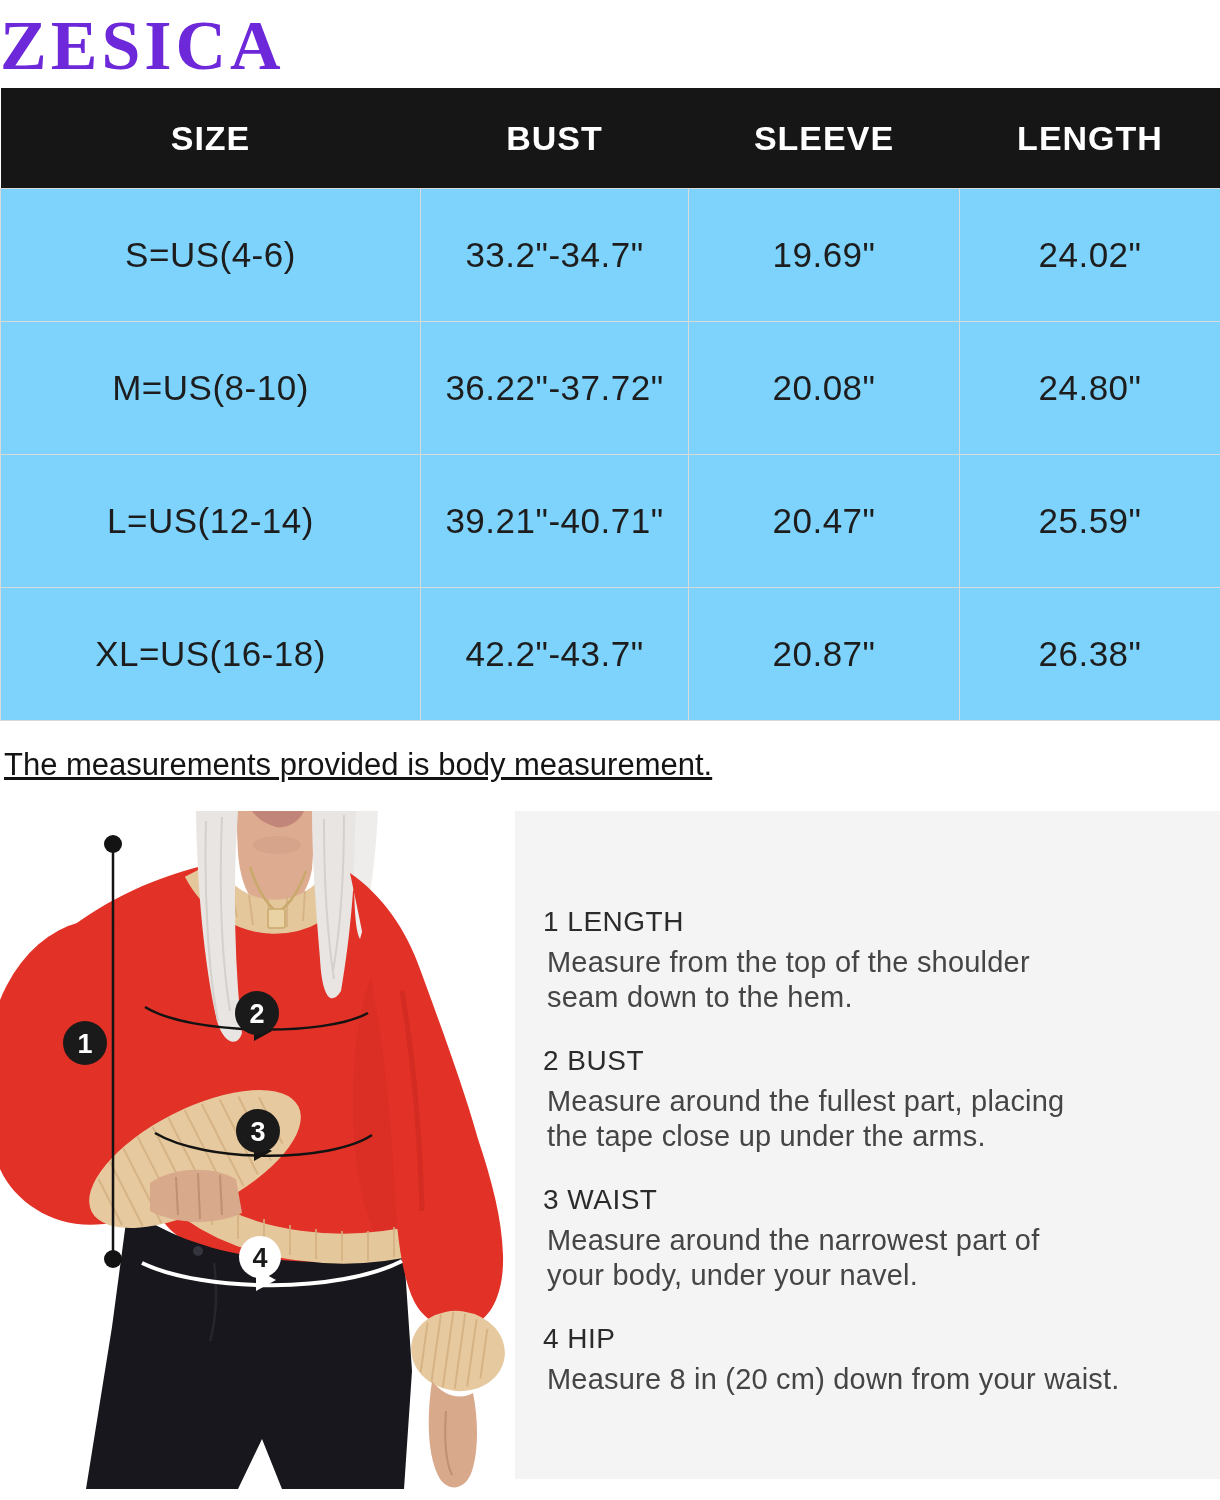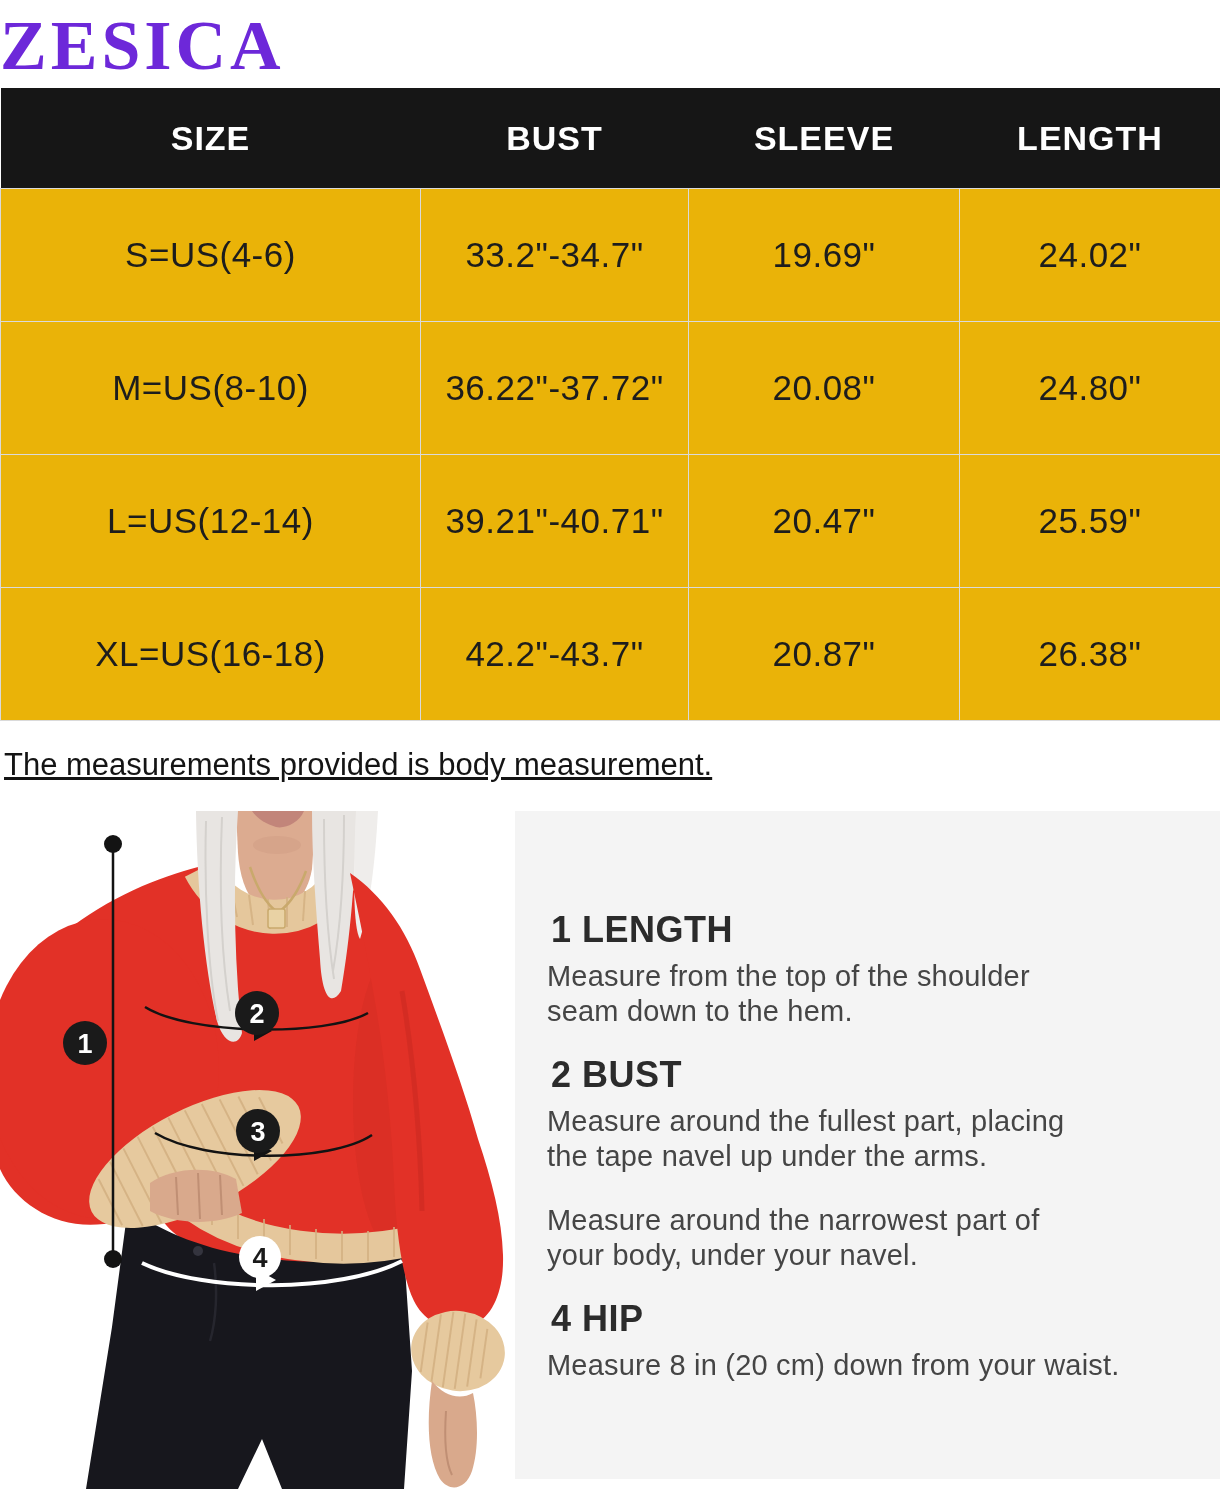--- a/index.html
+++ b/index.html
@@ -15,34 +15,34 @@
   }
   table.size-chart{
     width:1220px;border-collapse:collapse;table-layout:fixed;
   }
   table.size-chart th{
     background:#161616;color:#ffffff;height:98px;
     font-size:34px;font-weight:700;letter-spacing:1px;text-align:center;
   }
   table.size-chart td{
     height:130px;border:1px solid #dadada;text-align:center;
-    font-size:35px;color:#1d1d1d;letter-spacing:0.5px;background:#eab308;
+    font-size:35px;color:#1d1d1d;letter-spacing:0.5px;background:#7dd3fc;
   }
   .note{
     font-size:31px;color:#141414;margin:24px 0 0 4px;line-height:40px;text-decoration:underline;
   }
   .bottom{display:flex;margin-top:26px;height:678px;}
   .photo{width:505px;height:678px;flex:none;position:relative;background:#ffffff;}
   .panel{
     flex:1;margin-left:10px;height:668px;background:#f4f4f4;
     box-sizing:border-box;padding:90px 20px 0 24px;
   }
   .panel .section + .section{margin-top:29px;}
   .panel h3{
-    margin:12px;font-size:36px;font-weight:700;color:#2b2b2b;line-height:34px;letter-spacing:0.5px;
+    margin:4px;font-size:28px;font-weight:400;color:#2b2b2b;line-height:34px;letter-spacing:0.5px;
   }
   .panel p{
     margin:6px 8px 0;font-size:29px;font-weight:400;color:#454545;
     line-height:35px;white-space:pre-line;letter-spacing:0.2px;
   }
   svg text.badge{
     font-family:"Liberation Sans", sans-serif;font-weight:700;font-size:27px;
     fill:#ffffff;text-anchor:middle;
   }
   svg text.badge.dark{fill:#1a1a1a;}
@@ -252,23 +252,24 @@
 
   <div class="panel">
     <div class="section">
       <h3>1  LENGTH</h3>
       <p>Measure from the top of the shoulder
 seam down to the hem.</p>
     </div>
     <div class="section">
       <h3>2 BUST</h3>
       <p>Measure around the fullest part, placing
-the tape navel up under the arms.</p>
-    </div>
-    <div class="section">
+the tape close up under the arms.</p>
+    </div>
+    <div class="section">
+      <h3>3 WAIST</h3>
       <p>Measure around the narrowest part of
 your body, under your navel.</p>
     </div>
     <div class="section">
       <h3>4 HIP</h3>
       <p>Measure 8 in (20 cm) down from your waist.</p>
     </div>
   </div>
 
 </div>

